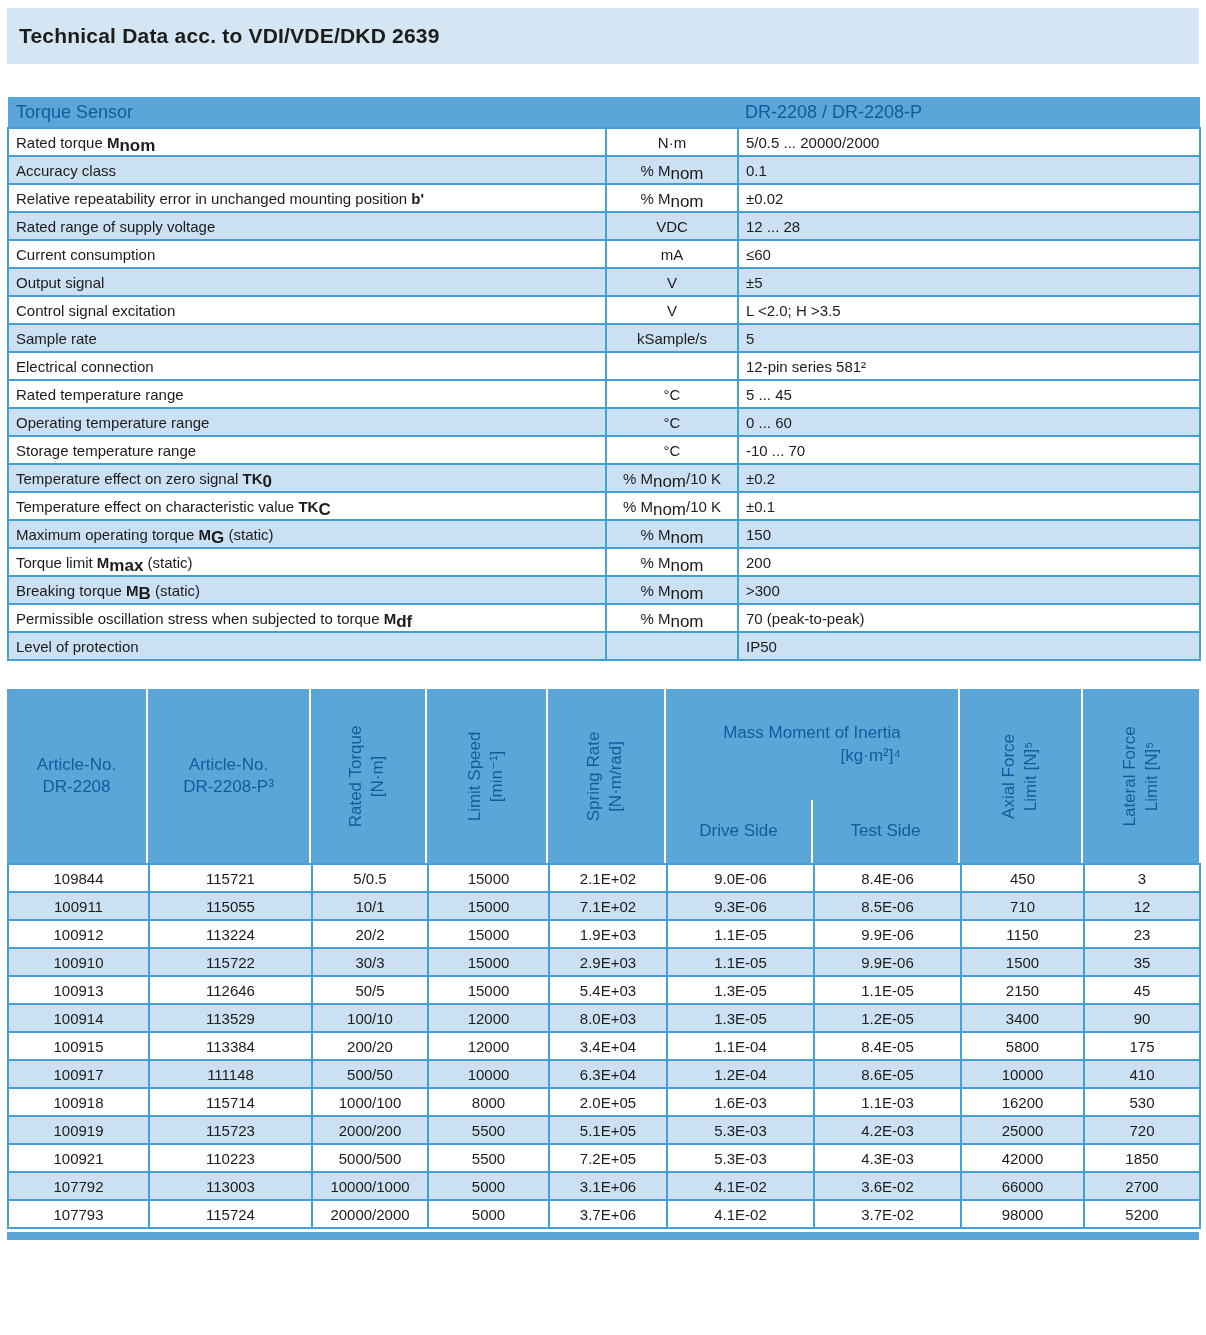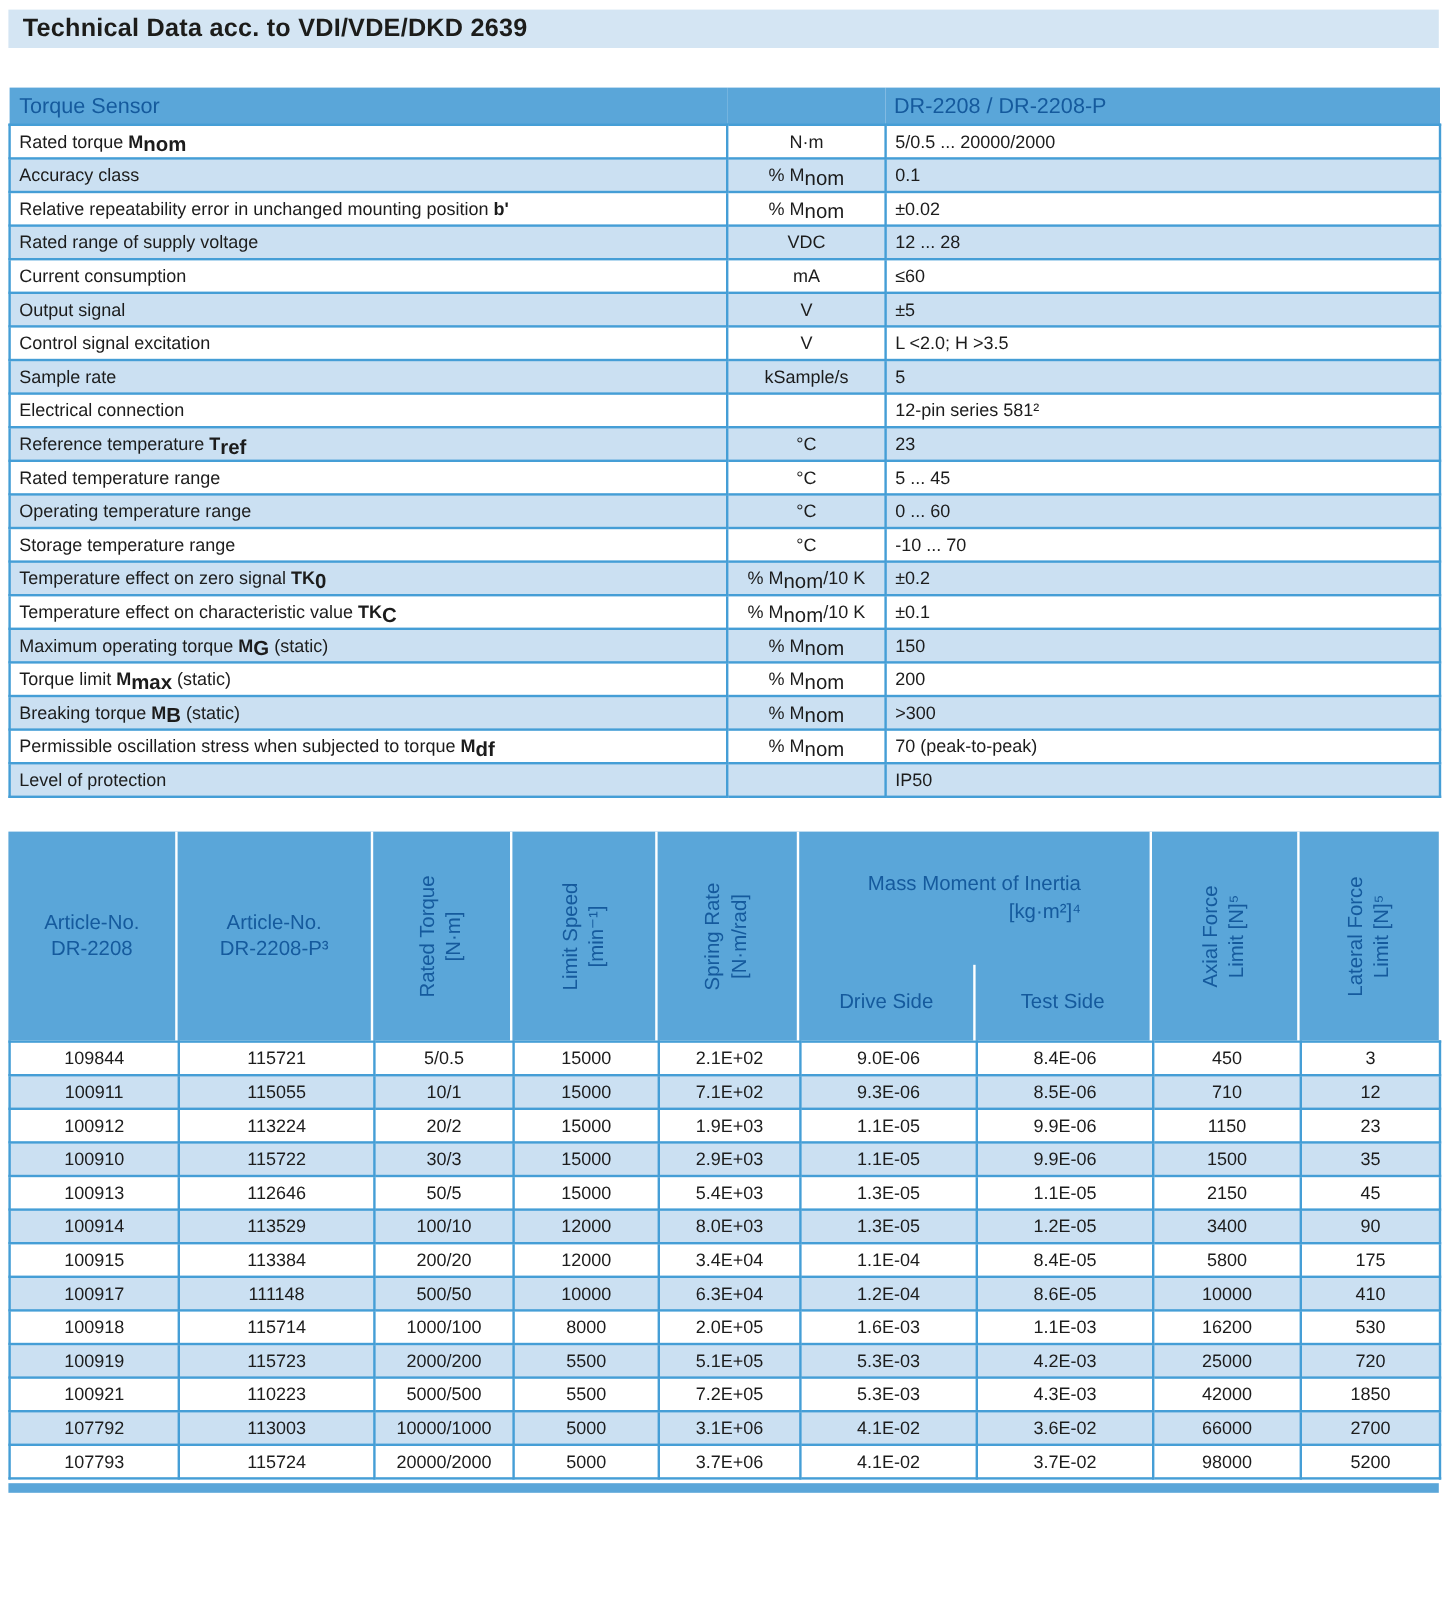--- a/index.html
+++ b/index.html
@@ -17,21 +17,21 @@
     width:1206px;
     background:#ffffff;
     font-family:"Liberation Sans","DejaVu Sans",sans-serif;
     color:var(--text);
   }
   .page{width:1206px;height:1335px;overflow:hidden;}
 
   
   .banner{
     margin:8px 7px 0 7px;
-    height:32px;
+    height:56px;
     background:var(--banner-bg);
     display:flex;align-items:center;
     padding-left:12px;
   }
   .banner h1{
     margin:0;font-size:21px;font-weight:bold;color:var(--title-text);letter-spacing:.2px;
   }
 
   sub{font-size:17px;line-height:0;vertical-align:-3px;}
 
@@ -153,25 +153,20 @@
           <tr class="alt">
             <td class="c-label">Sample rate</td>
             <td class="c-unit">kSample/s</td>
             <td class="c-value">5</td>
           </tr>
           <tr>
             <td class="c-label">Electrical connection</td>
             <td class="c-unit"></td>
             <td class="c-value">12-pin series 581²</td>
           </tr>
-          <tr class="alt">
-            <td class="c-label">Reference temperature <b>T<sub>ref</sub></b></td>
-            <td class="c-unit">°C</td>
-            <td class="c-value">23</td>
-          </tr>
           <tr>
             <td class="c-label">Rated temperature range</td>
             <td class="c-unit">°C</td>
             <td class="c-value">5 ... 45</td>
           </tr>
           <tr class="alt">
             <td class="c-label">Operating temperature range</td>
             <td class="c-unit">°C</td>
             <td class="c-value">0 ... 60</td>
           </tr>

